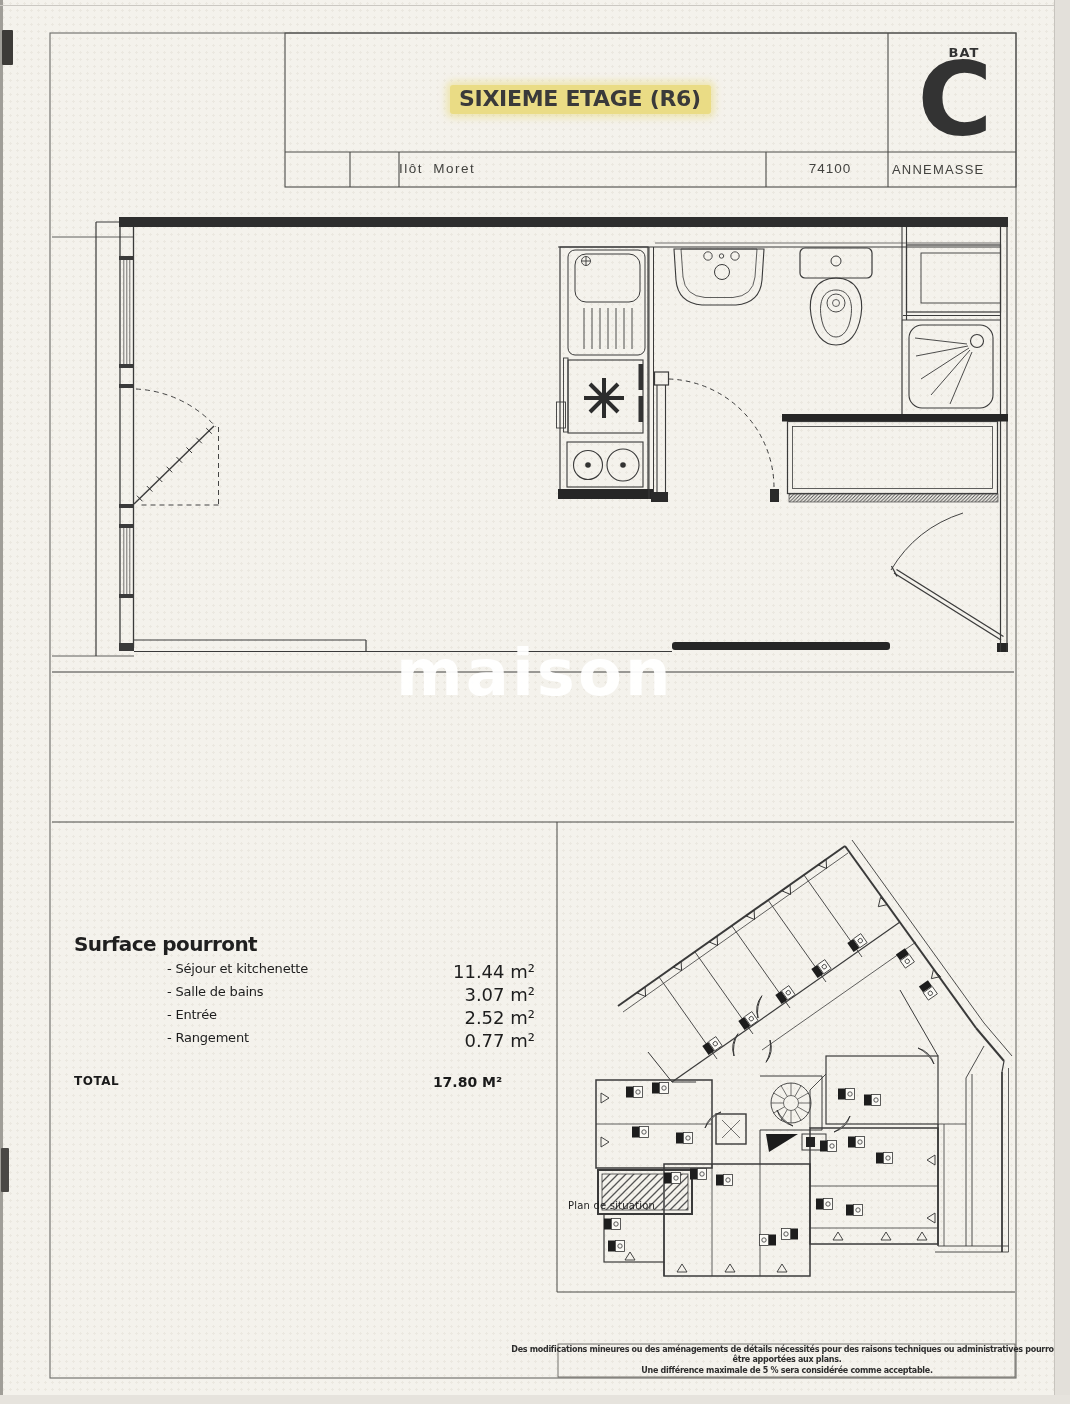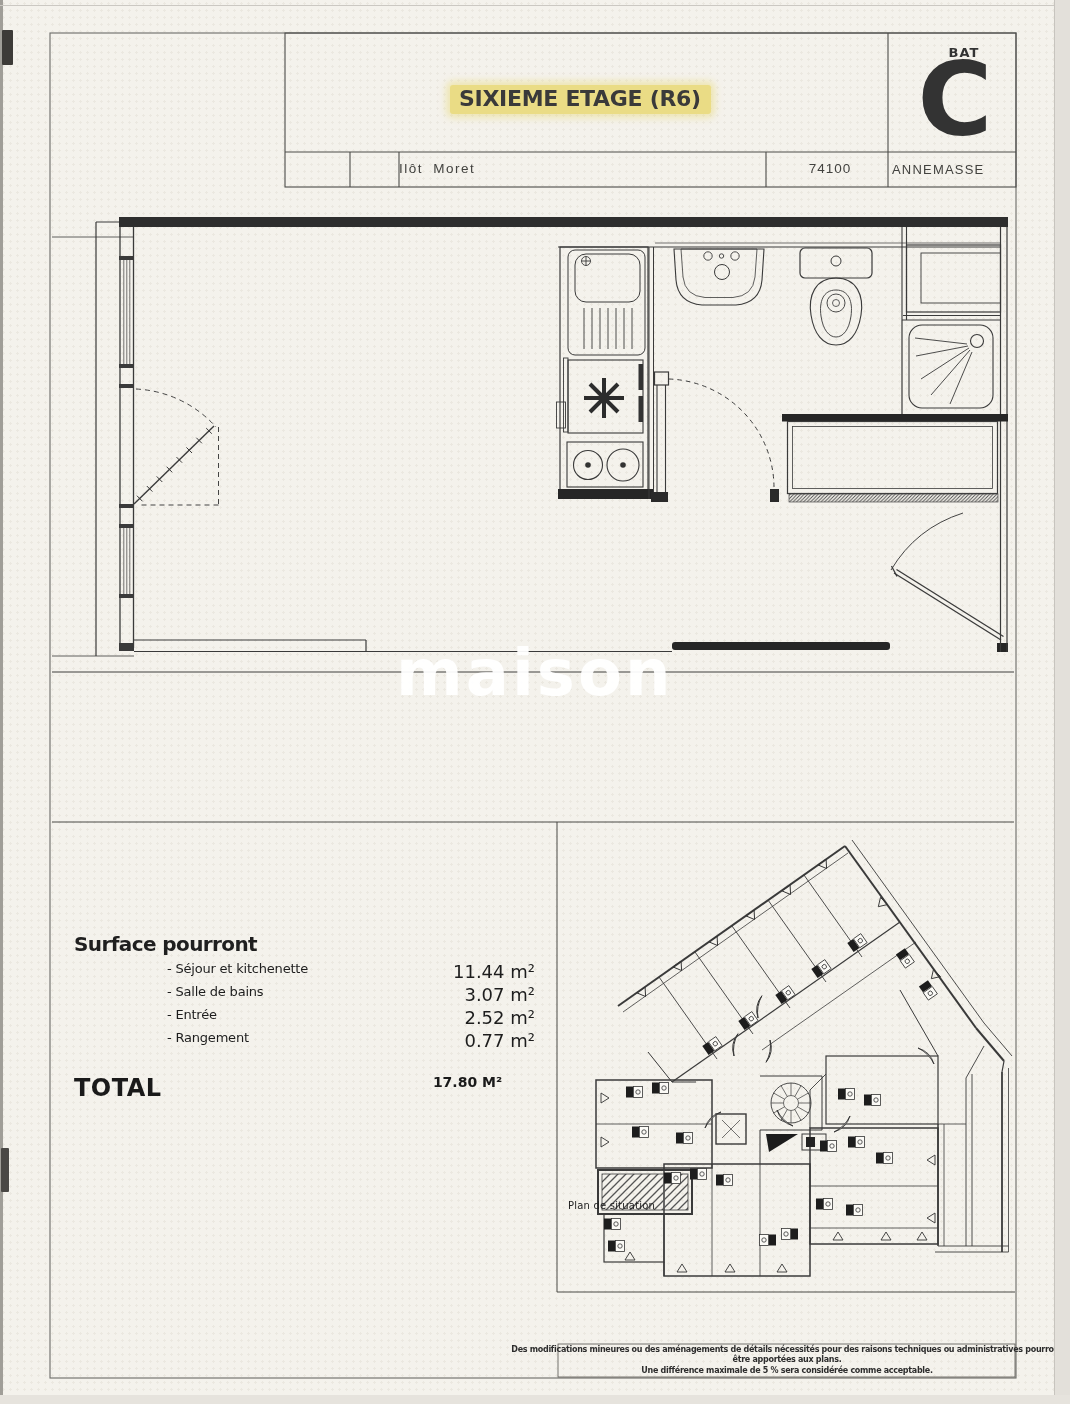--- a/index.html
+++ b/index.html
@@ -29,21 +29,21 @@
        font-size:102px;line-height:102px;font-weight:bold;color:#333;z-index:4;}
   .cadtxt{font-family:"Liberation Sans",sans-serif;color:#42423f;z-index:4;}
   .ilot{left:399px;top:161px;width:367px;text-align:left;font-size:13.5px;letter-spacing:1.5px;word-spacing:5px;}
   .postal{left:766px;top:161px;width:128px;text-align:center;font-size:13.5px;letter-spacing:1px;}
   .city{left:892px;top:162px;width:124px;font-size:13px;letter-spacing:1.2px;}
   
   .s-head{left:74px;top:932px;font-size:20px;font-weight:bold;letter-spacing:-0.6px;color:#1f1f1f;z-index:4;}
   .s-label{left:167px;font-size:13px;letter-spacing:-0.2px;color:#1d1d1d;z-index:4;white-space:nowrap;}
   .s-val{left:400px;width:135px;text-align:right;font-size:18px;color:#1d1d1d;z-index:4;white-space:nowrap;}
   .row0{top:961px;} .row1{top:984px;} .row2{top:1007px;} .row3{top:1030px;}
-  .s-total-l{left:74px;top:1074px;font-size:24px;font-weight:bold;letter-spacing:0.5px;color:#1a1a1a;z-index:4;}
+  .s-total-l{left:74px;top:1074px;font-size:12px;font-weight:bold;letter-spacing:0.5px;color:#1a1a1a;z-index:4;}
   .s-total-v{left:400px;top:1074px;width:135px;text-align:center;font-size:14px;font-weight:bold;color:#1a1a1a;z-index:4;}
   
   .plan-cap{left:568px;top:1200px;font-size:10px;color:#222;z-index:4;letter-spacing:0.2px;}
   .disc{left:559px;top:1344px;width:456px;height:33px;z-index:4;display:flex;flex-direction:column;
         justify-content:center;align-items:center;}
   .disc span{font-size:8px;line-height:10.2px;font-weight:bold;letter-spacing:-0.3px;color:#2d2d2d;text-align:center;white-space:nowrap;}
   
   .wm{z-index:3;font-weight:bold;color:rgba(255,255,255,0.94);pointer-events:none;white-space:nowrap;}
   .wm1{left:396px;top:636px;font-size:64px;letter-spacing:3px;}
   .wm2{left:384px;top:702px;font-size:64px;letter-spacing:2px;}

